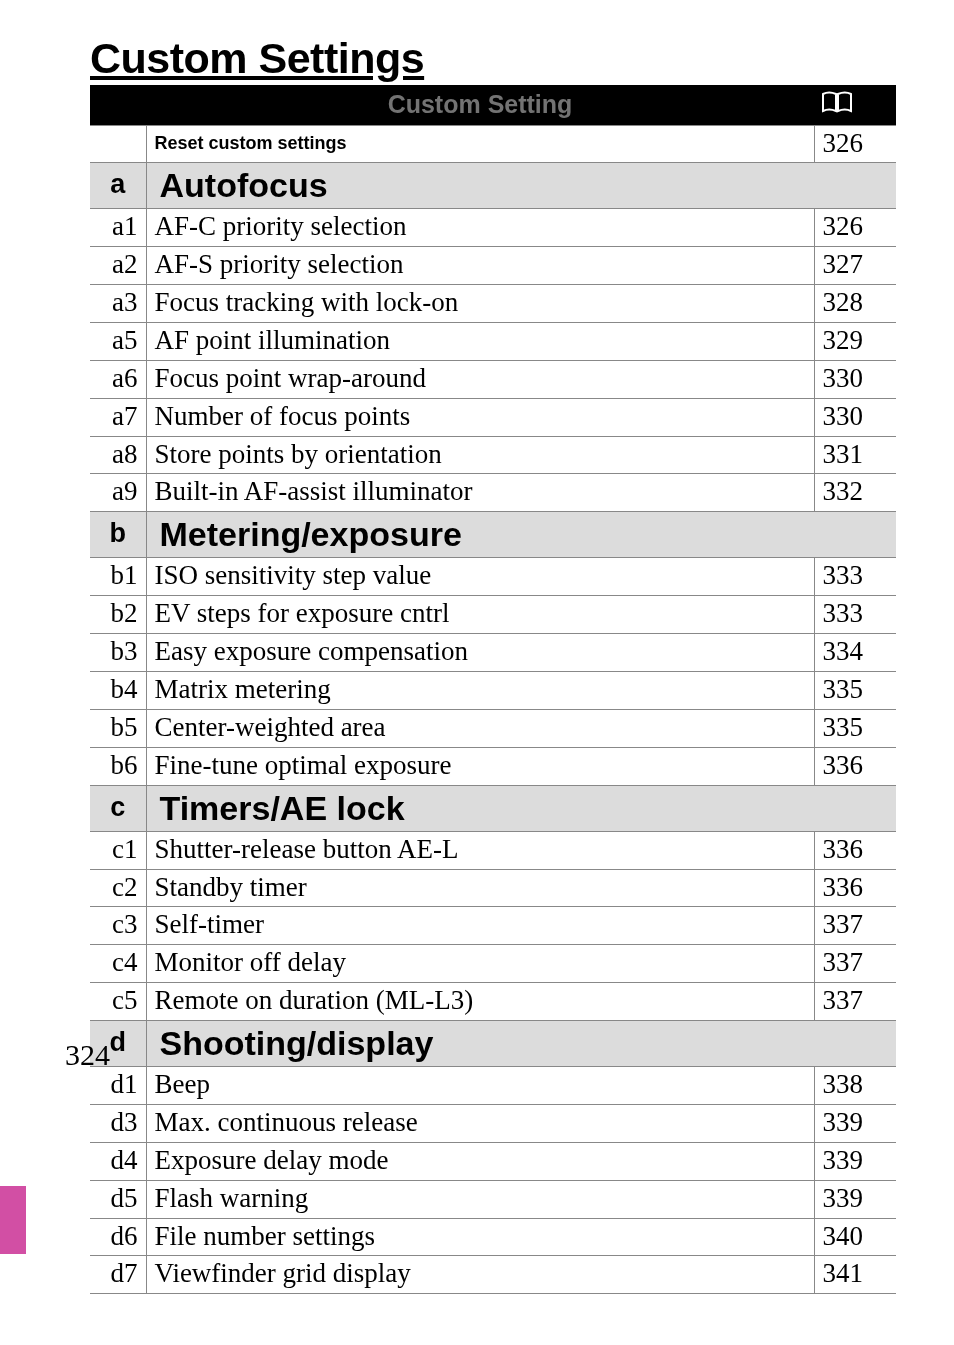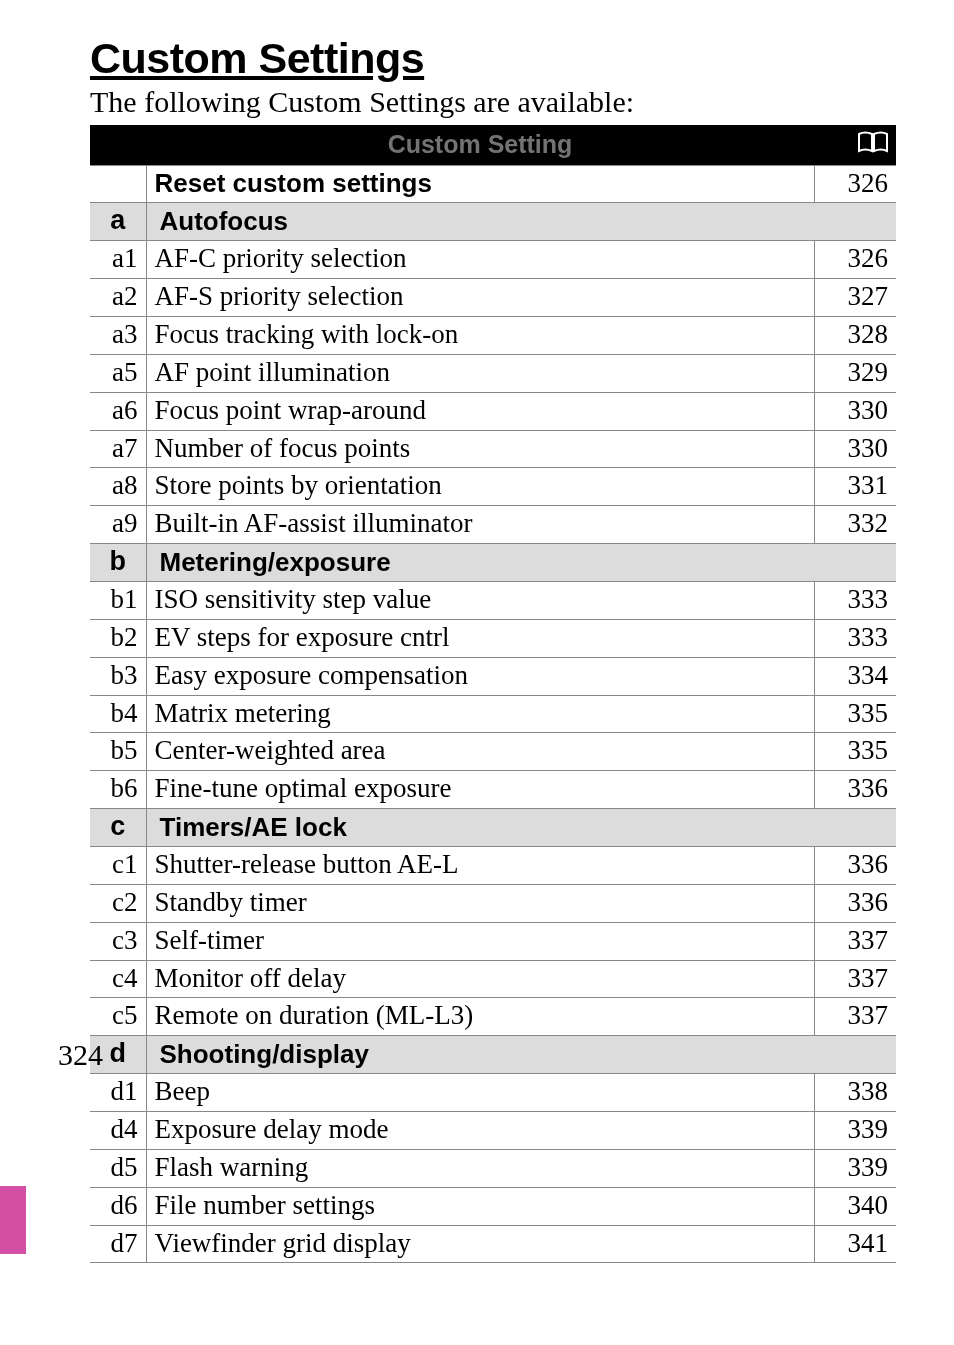--- a/index.html
+++ b/index.html
@@ -4,40 +4,39 @@
 <style>
   * { margin: 0; padding: 0; box-sizing: border-box; }
   html, body { width: 954px; height: 1345px; background: #fff; font-family: "Times New Roman", Georgia, serif; }
   .page { padding: 34px 58px 0 90px; position: relative; height: 1108px; }
   .sidebar-tab { position: absolute; left: 0; top: 1186px; width: 26px; height: 68px; background: #d24fa4; }
   h1 { font-family: Arial, "Helvetica Neue", Helvetica, sans-serif; font-weight: 700; font-size: 43px; text-decoration: underline; letter-spacing: -0.5px; margin-bottom: 2px; }
   .intro { font-size: 30px; margin-bottom: 6px; }
   table { width: 100%; border-collapse: collapse; font-size: 27px; }
   td { border-bottom: 1px solid #888; padding: 2px 8px 3px 8px; line-height: 1.18; vertical-align: middle; }
   td.code { width: 56px; text-align: right; border-right: 1px solid #888; }
-  td.page-ref { width: 82px; text-align: right; border-left: 1px solid #888; }
+  td.page-ref { width: 82px; text-align: left; border-left: 1px solid #888; }
   tr.hdr td { background: #000; color: #737373; font-family: Arial, Helvetica, sans-serif; font-weight: 700; font-size: 25px; padding: 5px 8px; }
   tr.hdr td.code { background: #000; border-right: none; }
   tr.hdr td.page-ref { background: #000; border-left: none; }
-  tr.reset td.label { font-family: Arial, Helvetica, sans-serif; font-weight: 700; font-size: 26px; }
+  tr.reset td.label { font-family: Arial, Helvetica, sans-serif; font-weight: 700; font-size: 18px; }
   tr.section td { background: #dcdcdc; }
   tr.section td.code { font-family: Arial, Helvetica, sans-serif; font-weight: 700; text-align: center; }
-  tr.section td.label { font-family: Arial, Helvetica, sans-serif; font-weight: 700; font-size: 26px; border-right: none; padding-left: 13px; }
-  .page-num { position: absolute; left: 58px; bottom: 36px; font-size: 30px; }
+  tr.section td.label { font-family: Arial, Helvetica, sans-serif; font-weight: 700; font-size: 34px; border-right: none; padding-left: 13px; }
+  .page-num { position: absolute; left: 65px; bottom: 36px; font-size: 30px; }
   .book-icon { display: inline-block; width: 30px; height: 22px; position: relative; }
   .book-icon svg { width: 30px; height: 22px; display: block; margin: 0 auto; }
 </style>
 </head>
 <body>
 
 <div class="page">
   <div class="sidebar-tab"></div>
 
   <h1>Custom Settings</h1>
-  <p class="intro">The following Custom Settings are available:</p>
 
   <table>
     <tbody id="tb">
         <tr class="hdr">
           <td class="code"></td>
           <td class="label" style="text-align: center;">Custom Setting</td>
           <td class="page-ref"><span class="book-icon"><svg viewBox="0 0 30 22">
                 <path d="M1 3 Q7 0 14 3 L14 20 Q7 17 1 20 Z M16 3 Q23 0 29 3 L29 20 Q23 17 16 20 Z" fill="none" stroke="#fff" stroke-width="2"></path>
               </svg></span></td>
         </tr>
@@ -156,20 +155,25 @@
         <tr class="section">
           <td class="code">d</td>
           <td class="label" colspan="2">Shooting/display</td>
         </tr>
         <tr>
           <td class="code">d1</td>
           <td class="label">Beep</td>
           <td class="page-ref">338</td>
         </tr>
         <tr>
+          <td class="code">d3</td>
+          <td class="label">Max.  continuous release</td>
+          <td class="page-ref">339</td>
+        </tr>
+        <tr>
           <td class="code">d4</td>
           <td class="label">Exposure delay mode</td>
           <td class="page-ref">339</td>
         </tr>
         <tr>
           <td class="code">d5</td>
           <td class="label">Flash warning</td>
           <td class="page-ref">339</td>
         </tr>
         <tr>

